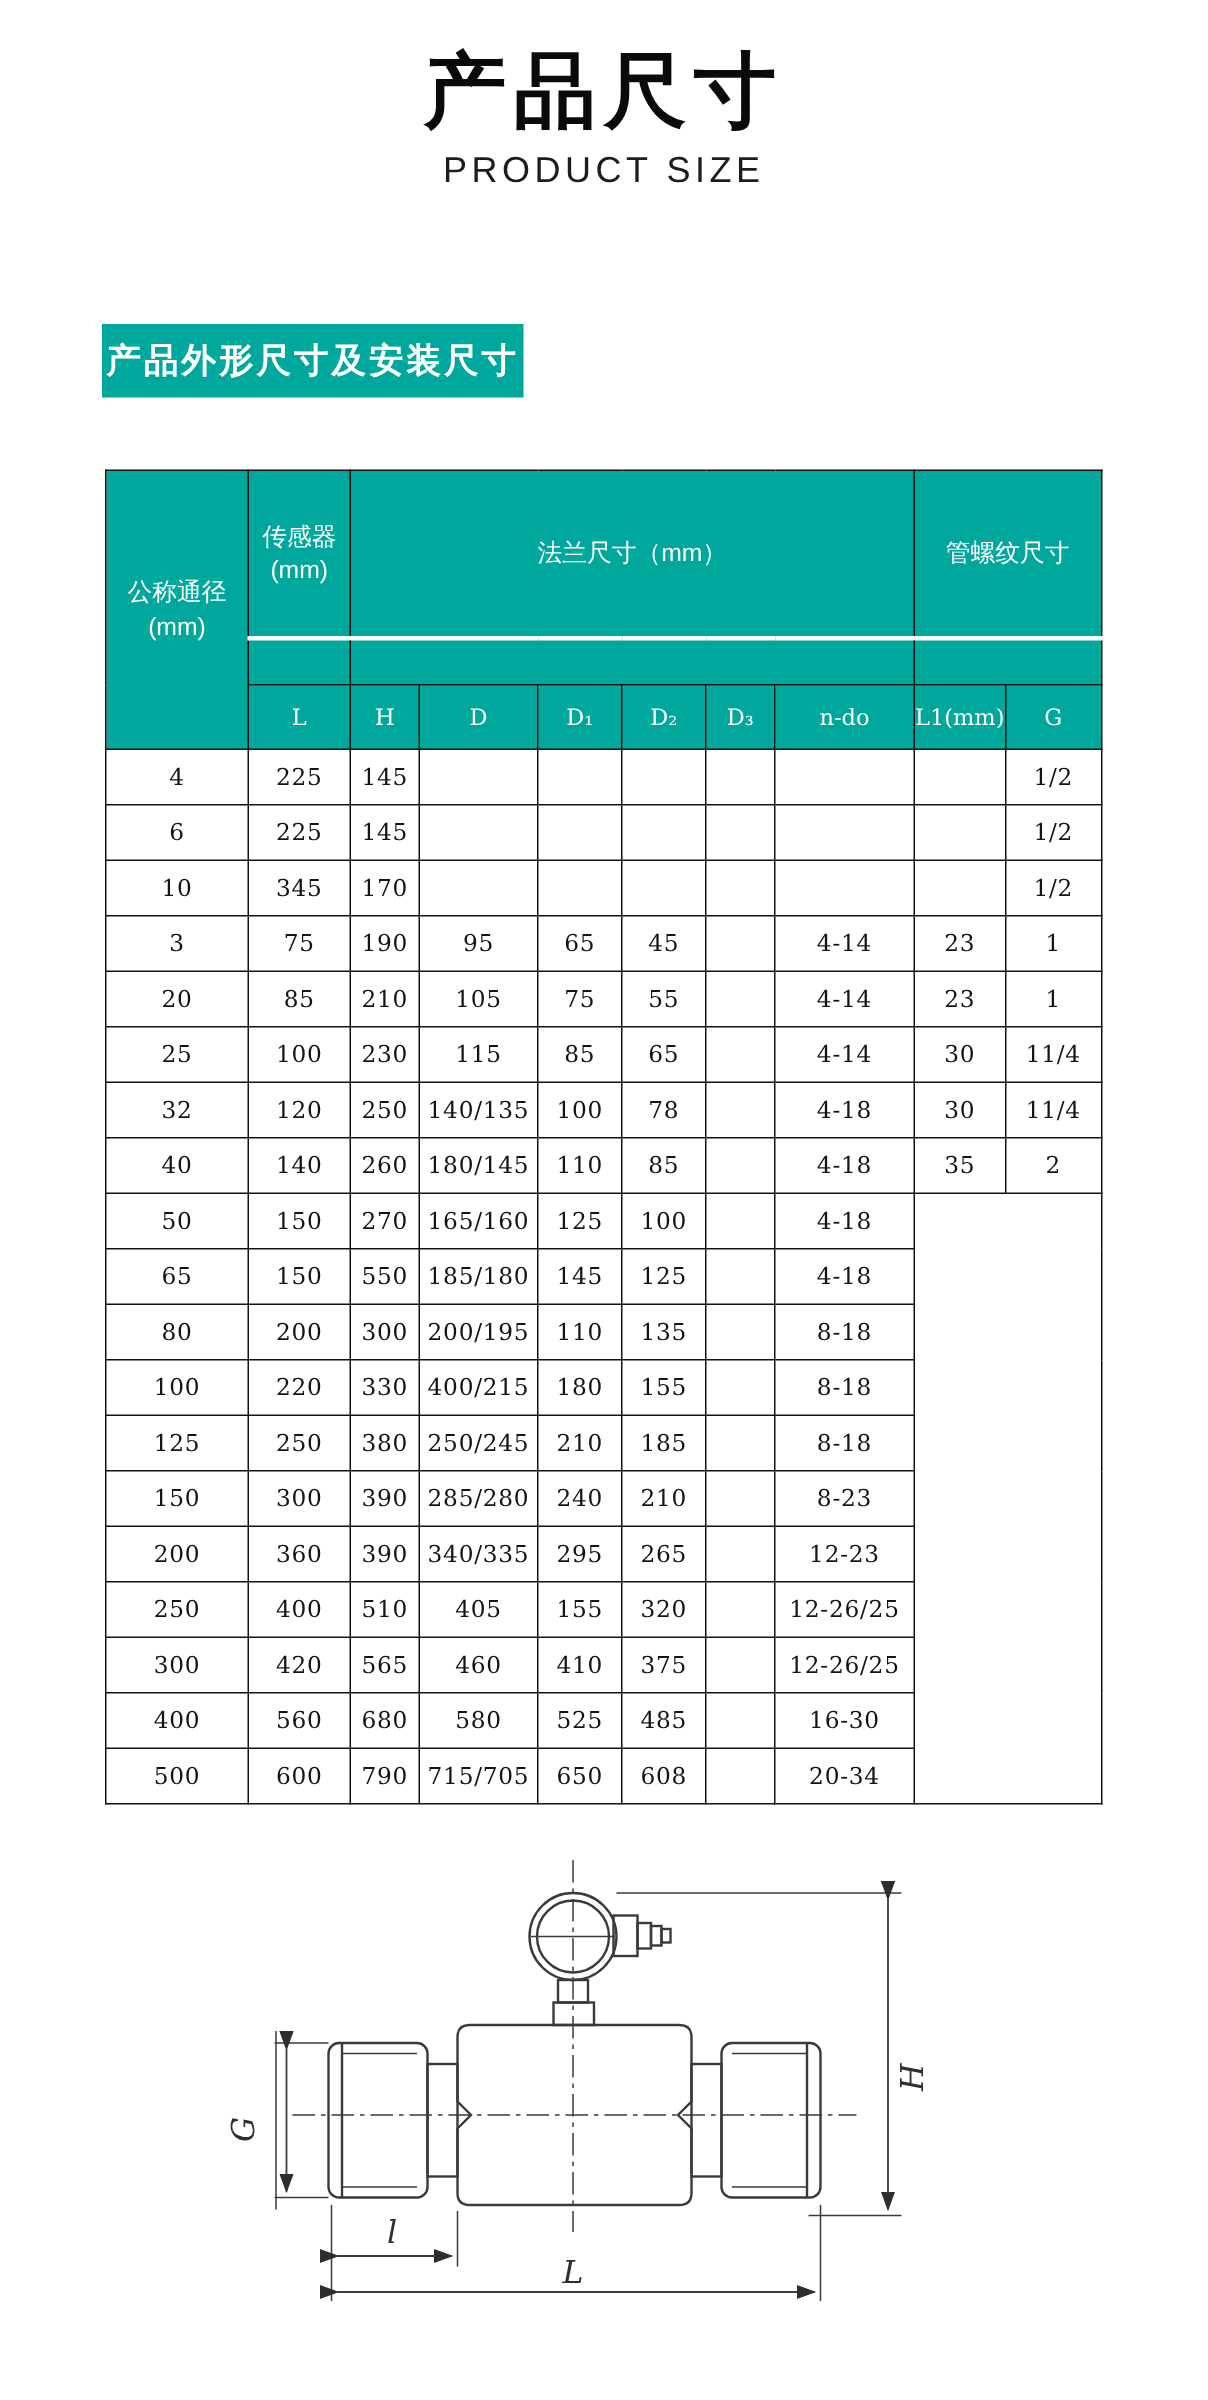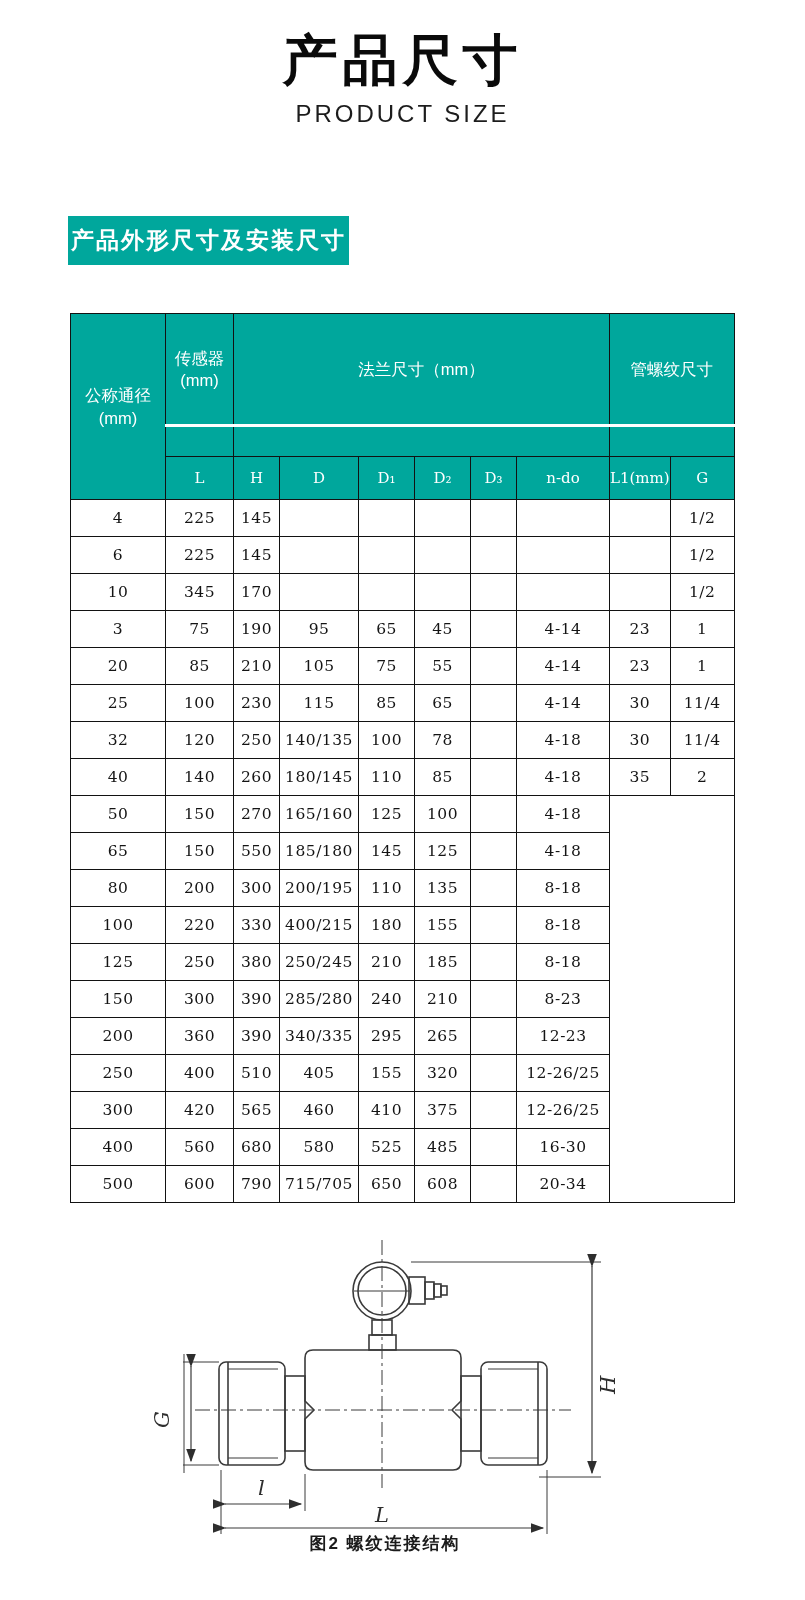--- a/index.html
+++ b/index.html
@@ -357,16 +357,15 @@
         <line x1="82" y1="272" x2="158" y2="272" stroke-width="1.2" marker-start="url(#ah)" marker-end="url(#ah)"></line>
 
         <line x1="404" y1="238" x2="404" y2="302" stroke-width="1"></line>
         <line x1="82" y1="296" x2="400" y2="296" stroke-width="1.2" marker-start="url(#ah)" marker-end="url(#ah)"></line>
       </g>
       <text class="dim-label" transform="translate(26,196) rotate(-90)">G</text>
       <text class="dim-label" transform="translate(472,162) rotate(-90)">H</text>
       <text class="dim-label" x="115" y="263">l</text>
       <text class="dim-label" x="232" y="290" font-size="24">L</text>
     </svg>
-    <div class="fig-caption">图2  螺纹连接结构</div>
   </div>
 
 </div>
 
 </body></html>

